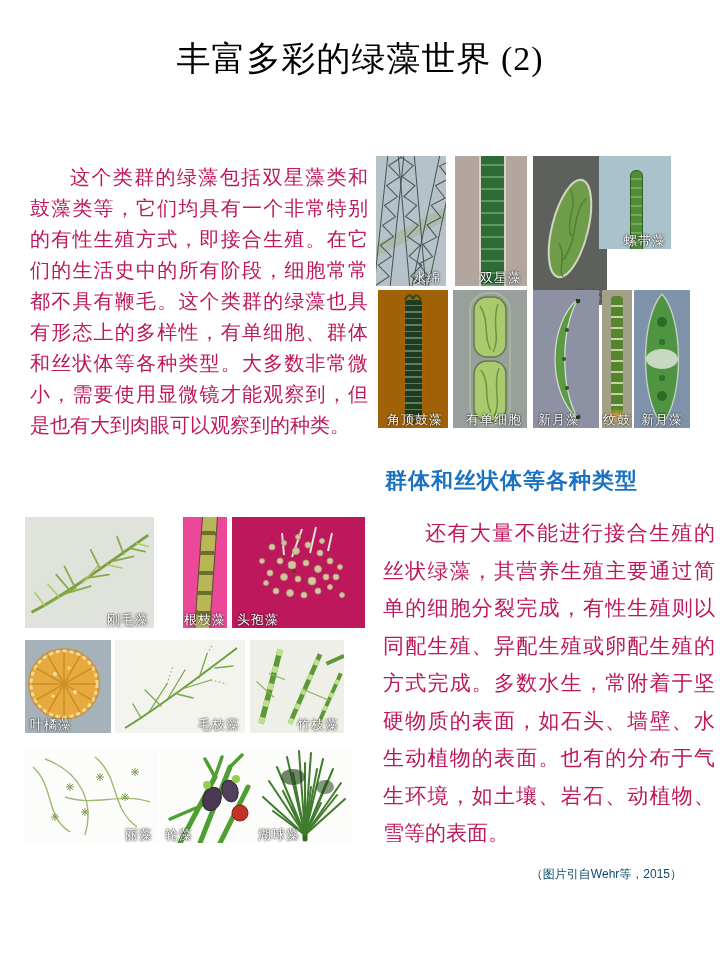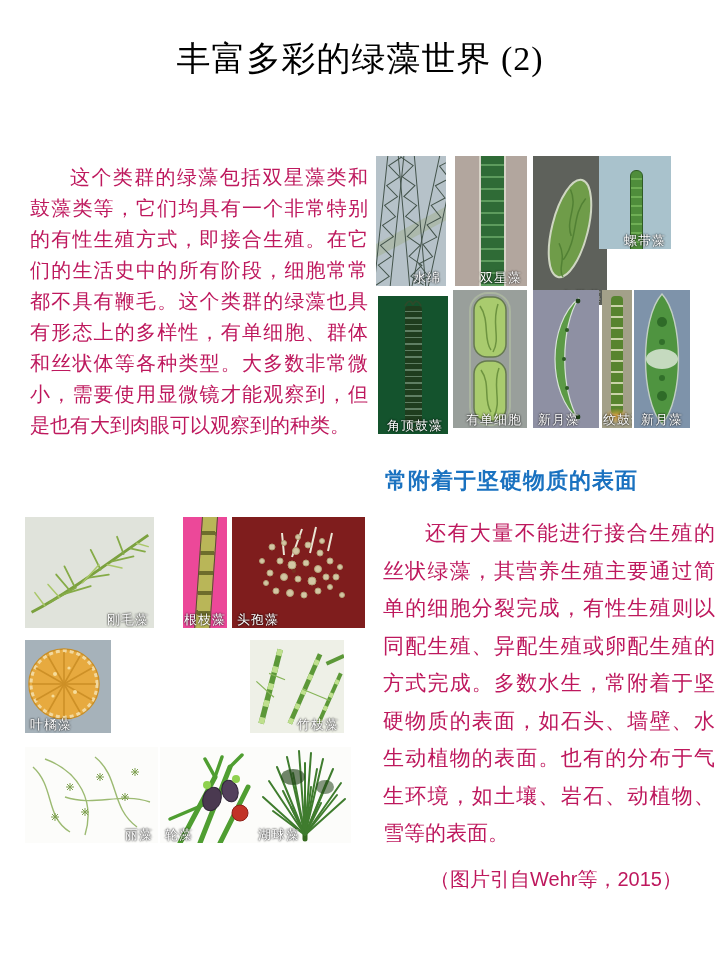--- a/index.html
+++ b/index.html
@@ -7,21 +7,21 @@
          font-family:"Liberation Sans","DejaVu Sans",sans-serif;overflow:hidden;text-decoration:underline;}
   .title{position:absolute;top:36px;left:0;width:720px;text-align:center;
          font-family:"Liberation Serif","DejaVu Serif",serif;
          font-size:34px;color:#000;letter-spacing:1px;}
   .sec-head{position:absolute;font-size:22px;font-weight:bold;color:#1a72c0;letter-spacing:1px;}
   .head-left{left:30px;top:104px;}
   .head-right{left:385px;top:466px;}
   .para{position:absolute;color:#be185d;text-align:justify;text-justify:inter-character;text-indent:2em;}
   .para-left{left:30px;top:162px;width:338px;font-size:20px;line-height:31px;}
   .para-right{left:383px;top:514px;width:332px;font-size:21px;line-height:37.5px;}
-  .credit{position:absolute;top:866px;right:38px;font-size:20px;color:#be185d;}
+  .credit{position:absolute;top:866px;right:38px;font-size:12px;color:#0c4a6e;}
   .grid{position:absolute;}
   .grid-top{left:376px;top:156px;width:314px;height:272px;}
   .grid-left{left:25px;top:512px;width:343px;height:331px;}
   .ph{position:absolute;margin:0;padding:0;overflow:hidden;}
   .ph svg{display:block;width:100%;height:100%;}
   .bar{position:absolute;}
   .lab{position:absolute;bottom:3px;font-size:13px;line-height:10px;color:#fff;white-space:nowrap;
        letter-spacing:1px;text-shadow:0 0 2px rgba(0,0,0,.85),0 0 2px rgba(0,0,0,.6);}
   .lab.r{right:5px;} .lab.l{left:5px;} .lab.c{left:50%;transform:translateX(-50%);}
 </style>
@@ -75,21 +75,21 @@
       <figcaption class="lab r">多带藻</figcaption>
     </figure>
 
     <figure class="ph" style="left:223px;top:0;width:72px;height:93px;background:#a9c2cc">
       <div class="bar" style="left:31px;top:14px;width:11px;height:102px;border-radius:6px;
                   background:repeating-linear-gradient(180deg,#4f8d3b 0 7px,#6fae55 7px 9px);
                   border:1px solid #2f5c24;"></div>
       <figcaption class="lab r">螺带藻</figcaption>
     </figure>
 
-    <figure class="ph" style="left:2px;top:140px;width:70px;height:138px;background:#14532d">
+    <figure class="ph" style="left:2px;top:134px;width:70px;height:138px;background:#a16207">
       <div class="bar" style="left:27px;top:10px;width:17px;height:118px;border-radius:3px;
                   background:repeating-linear-gradient(180deg,#1f3d1e 0 5px,#5f7f63 5px 6.5px);"></div>
       <svg viewBox="0 0 70 138" style="position:absolute;left:0;top:0">
         <path d="M27 10 C30 4,33 4,35 9 M35 9 C37 4,40 4,43 10" stroke="#2c4a2a" stroke-width="2" fill="none"></path>
         <path d="M30 128 L35 134 L40 128" stroke="#2c4a2a" stroke-width="2" fill="none"></path>
       </svg>
       <figcaption class="lab r">角顶鼓藻</figcaption>
     </figure>
 
     <figure class="ph" style="left:77px;top:134px;width:74px;height:138px;background:#999f9b">
@@ -129,21 +129,21 @@
         <ellipse cx="28" cy="69" rx="16" ry="10" fill="#d9e6d6" opacity=".85"></ellipse>
         <circle cx="28" cy="32" r="5" fill="#2f6b28"></circle>
         <circle cx="28" cy="106" r="5" fill="#2f6b28"></circle>
         <circle cx="28" cy="52" r="3" fill="#316f2a"></circle>
         <circle cx="28" cy="88" r="3" fill="#316f2a"></circle>
       </svg>
       <figcaption class="lab c">新月藻</figcaption>
     </figure>
   </div>
 
-  <div class="sec-head head-right">常附着于坚硬物质的表面</div>
+  <div class="sec-head head-right">群体和丝状体等各种类型</div>
 
   <div class="para para-right">还有大量不能进行接合生殖的丝状绿藻，其营养生殖主要通过简单的细胞分裂完成，有性生殖则以同配生殖、异配生殖或卵配生殖的方式完成。多数水生，常附着于坚硬物质的表面，如石头、墙壁、水生动植物的表面。也有的分布于气生环境，如土壤、岩石、动植物、雪等的表面。</div>
 
   <div class="grid grid-left">
 
     <figure class="ph" style="left:0;top:5px;width:129px;height:111px;background:#e0e3db">
       <svg viewBox="0 0 157 111">
         <path d="M8 104 C 50 82, 100 45, 150 10" stroke="#7ba13e" stroke-width="3.5" fill="none"></path>
         <g stroke="#85ab47" stroke-width="2.2" fill="none" stroke-linecap="round">
           <path d="M30 92 L62 74"></path>
@@ -167,21 +167,21 @@
       <figcaption class="lab r">刚毛藻</figcaption>
     </figure>
 
     <figure class="ph" style="left:158px;top:5px;width:44px;height:111px;background:#ec4899">
       <div class="bar" style="left:15px;top:-3px;width:14px;height:118px;transform:rotate(4deg);
                   background:repeating-linear-gradient(180deg,#b9b658 0 16px,#6d6d2c 16px 20px);
                   border:1px solid #55552a;"></div>
       <figcaption class="lab c">根枝藻</figcaption>
     </figure>
 
-    <figure class="ph" style="left:207px;top:5px;width:133px;height:111px;background:#7f1d1d">
+    <figure class="ph" style="left:207px;top:5px;width:133px;height:111px;background:#be185d">
       <svg viewBox="0 0 133 111">
         <g stroke="#eae5d4" stroke-width="2" fill="none">
           <path d="M70 12 L60 40"></path>
             <path d="M84 10 L78 36"></path>
             <path d="M50 16 L52 38"></path>
             <path d="M100 16 L96 34"></path>
         </g>
         <g fill="#d3c6a4" stroke="#b3a178" stroke-width="1">
           <circle cx="40" cy="30" r="3"></circle>
             <circle cx="52" cy="26" r="2.5"></circle>
@@ -235,20 +235,41 @@
             <path d="M39 44 L23 16"></path>
         </g>
         <circle cx="30" cy="34" r="2" fill="#f6dd9b"></circle>
           <circle cx="50" cy="52" r="2" fill="#f6dd9b"></circle>
         <circle cx="44" cy="28" r="1.6" fill="#f6dd9b"></circle>
           <circle cx="28" cy="56" r="1.6" fill="#f6dd9b"></circle>
       </svg>
       <figcaption class="lab l">叶橘藻</figcaption>
     </figure>
 
+    <figure class="ph" style="left:90px;top:128px;width:130px;height:93px;background:#f4f4ef">
+      <svg viewBox="0 0 130 93">
+        <path d="M10 88 C 40 70, 80 40, 122 8" stroke="#6f9e40" stroke-width="2" fill="none"></path>
+        <g stroke="#79a84a" stroke-width="1.3" fill="none" stroke-linecap="round">
+          <path d="M34 72 L52 44"></path>
+            <path d="M52 60 L70 30"></path>
+            <path d="M70 48 L96 40"></path>
+          <path d="M84 38 L92 14"></path>
+            <path d="M100 28 L118 26"></path>
+            <path d="M46 66 L30 50"></path>
+          <path d="M62 54 L78 58"></path>
+            <path d="M26 78 L18 64"></path>
+        </g>
+        <g stroke="#8fba5f" stroke-width="1.2" fill="none" stroke-dasharray="1.5 2.5">
+          <path d="M52 44 L58 26"></path>
+            <path d="M96 40 L112 44"></path>
+            <path d="M92 14 L98 4"></path>
+        </g>
+      </svg>
+      <figcaption class="lab r">毛枝藻</figcaption>
+    </figure>
 
     <figure class="ph" style="left:225px;top:128px;width:94px;height:93px;background:#eef0e7">
       <svg viewBox="0 0 118 93">
         <path d="M14 93 L38 0" stroke="#5c9838" stroke-width="7" fill="none"></path>
         <path d="M14 93 L38 0" stroke="#bfe08e" stroke-width="7" fill="none" stroke-dasharray="8 14"></path>
         <path d="M50 93 L88 6" stroke="#5c9838" stroke-width="6" fill="none"></path>
         <path d="M50 93 L88 6" stroke="#bfe08e" stroke-width="6" fill="none" stroke-dasharray="7 13"></path>
         <path d="M86 93 L114 30" stroke="#5c9838" stroke-width="5" fill="none"></path>
         <path d="M86 93 L114 30" stroke="#bfe08e" stroke-width="5" fill="none" stroke-dasharray="6 12"></path>
         <path d="M96 18 L118 8" stroke="#5c9838" stroke-width="5" fill="none"></path>

